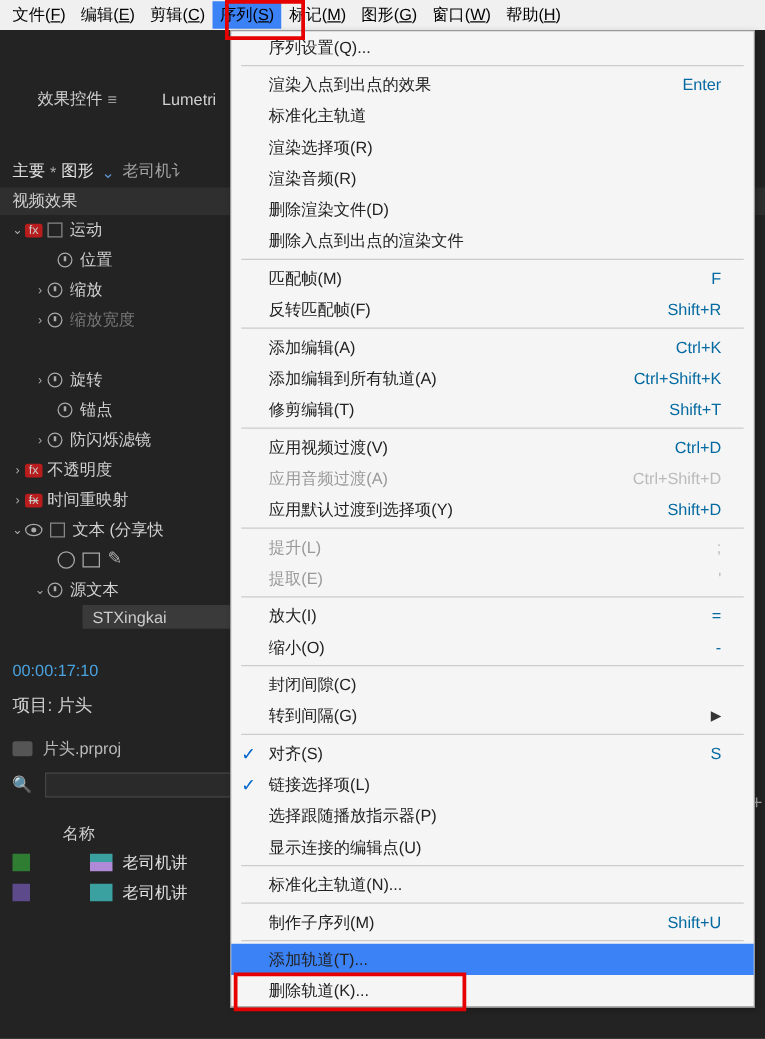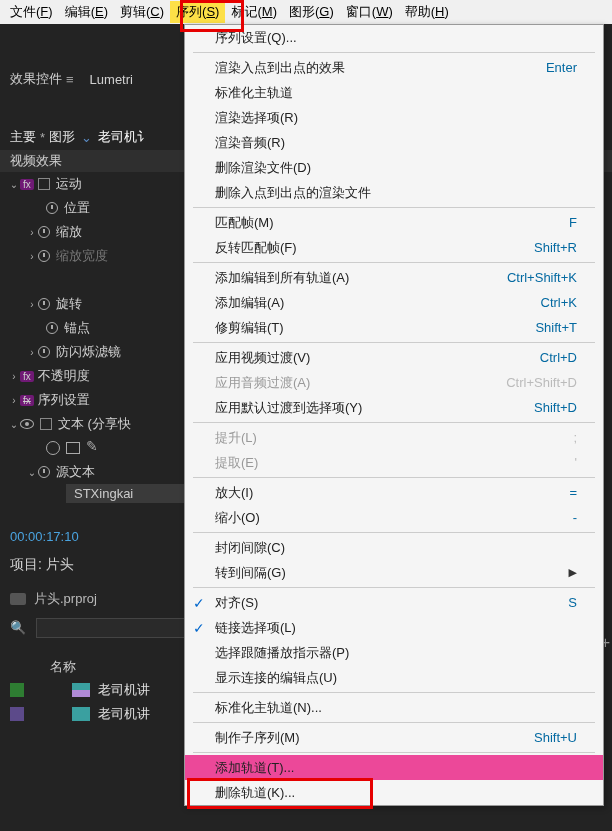--- a/index.html
+++ b/index.html
@@ -1,51 +1,51 @@
 <!DOCTYPE html>
 <html><head>
 <meta charset="utf-8">
 <style>
 * { margin: 0; padding: 0; box-sizing: border-box; font-family: "Microsoft YaHei", SimSun, sans-serif; }
 body { background: #232323; color: #e0e0e0; font-size: 13px; width: 612px; height: 831px; overflow: hidden; position: relative; }
 
 
 .menubar { background: #f0f0f0; color: #000; height: 24px; display: flex; align-items: center; padding: 0 4px; font-size: 13px; }
 .menubar-item { padding: 2px 6px; cursor: pointer; }
-.menubar-item.active { background: #fde047; }
+.menubar-item.active { background: #3b82f6; }
 .underline-char { text-decoration: underline; }
 
 
 .red-box { position: absolute; border: 3px solid #e60000; pointer-events: none; z-index: 100; }
 
 
 .dark-area { background: #232323; position: relative; height: calc(100% - 24px); }
 
 
 .panel-tabs { display: flex; align-items: center; padding: 6px 10px; font-size: 13px; color: #d0d0d0; }
-.panel-tab { margin-right: 16px; display: flex; align-items: center; }
+.panel-tab { margin-right: 16px; display: flex; align-items: center; margin-left: 20px; }
 .panel-tab .tab-menu-icon { margin-left: 4px; opacity: 0.7; }
 
 
 .clip-header { display: flex; align-items: center; padding: 4px 10px; font-size: 13px; }
 .clip-header .star { color: #aaa; margin: 0 4px; }
 .clip-header .chevron { color: #5a8bc4; margin-left: 6px; }
-.clip-name-link { color: #ffffff; margin-left: 6px; }
+.clip-name-link { color: #a3a3a3; margin-left: 6px; }
 
 
 .section-label { background: #2f2f2f; padding: 2px 10px; color: #d0d0d0; font-size: 13px; }
 
 
 .tree { font-size: 13px; }
 .tree-row { display: flex; align-items: center; height: 24px; padding-left: 8px; color: #d0d0d0; }
 .tree-row.dimmed { color: #777; }
 .indent-1 { padding-left: 26px; }
 .indent-2 { padding-left: 46px; }
 .arrow { width: 12px; display: inline-block; text-align: center; font-size: 10px; color: #aaa; }
-.fx-badge { background: #701a75; color: #ccc; font-size: 10px; padding: 0 3px; border-radius: 2px; margin-right: 4px; }
+.fx-badge { background: #b91c1c; color: #ccc; font-size: 10px; padding: 0 3px; border-radius: 2px; margin-right: 4px; }
 .fx-badge.strike { text-decoration: line-through; }
 .box-icon { width: 12px; height: 12px; border: 1px solid #888; display: inline-block; margin-right: 6px; }
 .stopwatch-icon { width: 12px; height: 12px; border: 1.5px solid #aaa; border-radius: 50%; display: inline-block; margin-right: 6px; position: relative; }
 .stopwatch-icon::after { content: ''; position: absolute; top: 2px; left: 4px; width: 2px; height: 4px; background: #aaa; }
 .eye-icon { width: 14px; height: 10px; border: 1.5px solid #aaa; border-radius: 60%; display: inline-block; margin-right: 6px; position: relative; }
 .eye-icon::after { content: ''; position: absolute; top: 2px; left: 4px; width: 4px; height: 4px; background: #aaa; border-radius: 50%; }
 .shape-circle { width: 14px; height: 14px; border: 1.5px solid #aaa; border-radius: 50%; display: inline-block; margin-right: 6px; }
 .shape-rect { width: 14px; height: 12px; border: 1.5px solid #aaa; display: inline-block; margin-right: 6px; }
 .pen-icon { display: inline-block; width: 14px; height: 14px; margin-right: 6px; position: relative; }
 .pen-icon::before { content: '✎'; color: #aaa; font-size: 14px; position: absolute; top: -3px; }
@@ -69,21 +69,21 @@
 .color-chip { width: 14px; height: 14px; margin-right: 8px; }
 .color-chip.green { background: #2e7d32; }
 .color-chip.purple { background: #5c4a8a; }
 .seq-icon { width: 18px; height: 14px; margin-right: 8px; display: inline-block; position: relative; }
 .seq-icon::before { content: ''; position: absolute; inset: 0; background: linear-gradient(to bottom, #3aa0a0 50%, #b08ad6 50%); }
 .clip-icon { width: 18px; height: 14px; margin-right: 8px; display: inline-block; background: #3aa0a0; }
 
 
 .dropdown { position: absolute; top: 24px; left: 184px; width: 420px; background: #f5f5f5; color: #222; border: 1px solid #999; box-shadow: 2px 2px 6px rgba(0,0,0,0.3); z-index: 50; font-size: 13px; }
 .dropdown-row { display: flex; align-items: center; height: 25px; padding: 0 26px 0 30px; position: relative; cursor: pointer; }
-.dropdown-row.highlighted { background: #ec4899; }
+.dropdown-row.highlighted { background: #3b82f6; }
 .dropdown-row.disabled { color: #999; }
 .dropdown-sep { height: 1px; background: #ccc; margin: 2px 8px; }
 .dropdown-shortcut { margin-left: auto; color: #0369a1; }
 .dropdown-row.disabled .dropdown-shortcut { color: #bbb; }
 .dropdown-check { position: absolute; left: 8px; color: #0066cc; font-size: 14px; }
 .dropdown-arrow { margin-left: auto; font-size: 11px; color: #333; }
 
 
 .right-plus { position: absolute; right: 2px; color: #aaa; font-size: 16px; }
 
@@ -165,21 +165,21 @@
         <span>防闪烁滤镜</span>
       </div>
     <div class="tree-row">
         <span class="arrow">›</span>
         <span class="fx-badge">fx</span>
         <span>不透明度</span>
       </div>
     <div class="tree-row">
         <span class="arrow">›</span>
         <span class="fx-badge strike">fx</span>
-        <span>序列设置</span>
+        <span>时间重映射</span>
       </div>
     <div class="tree-row">
         <span class="arrow">⌄</span>
         <span class="eye-icon"></span>
         <span class="box-icon"></span>
         <span>文本 (分享快</span>
       </div>
     <div class="tree-row indent-2">
       <span class="shape-circle"></span>
       <span class="shape-rect"></span>
@@ -255,26 +255,26 @@
     <div class="dropdown-row">
       <span>匹配帧(M)</span>
       <span class="dropdown-shortcut">F</span>
     </div>
     <div class="dropdown-row">
       <span>反转匹配帧(F)</span>
       <span class="dropdown-shortcut">Shift+R</span>
     </div>
     <div class="dropdown-sep"></div>
     <div class="dropdown-row">
+      <span>添加编辑(A)</span>
+      <span class="dropdown-shortcut">Ctrl+K</span>
+    </div>
+    <div class="dropdown-row">
       <span>添加编辑到所有轨道(A)</span>
       <span class="dropdown-shortcut">Ctrl+Shift+K</span>
-    </div>
-    <div class="dropdown-row">
-      <span>添加编辑(A)</span>
-      <span class="dropdown-shortcut">Ctrl+K</span>
     </div>
     <div class="dropdown-row">
       <span>修剪编辑(T)</span>
       <span class="dropdown-shortcut">Shift+T</span>
     </div>
     <div class="dropdown-sep"></div>
     <div class="dropdown-row">
       <span>应用视频过渡(V)</span>
       <span class="dropdown-shortcut">Ctrl+D</span>
     </div>

